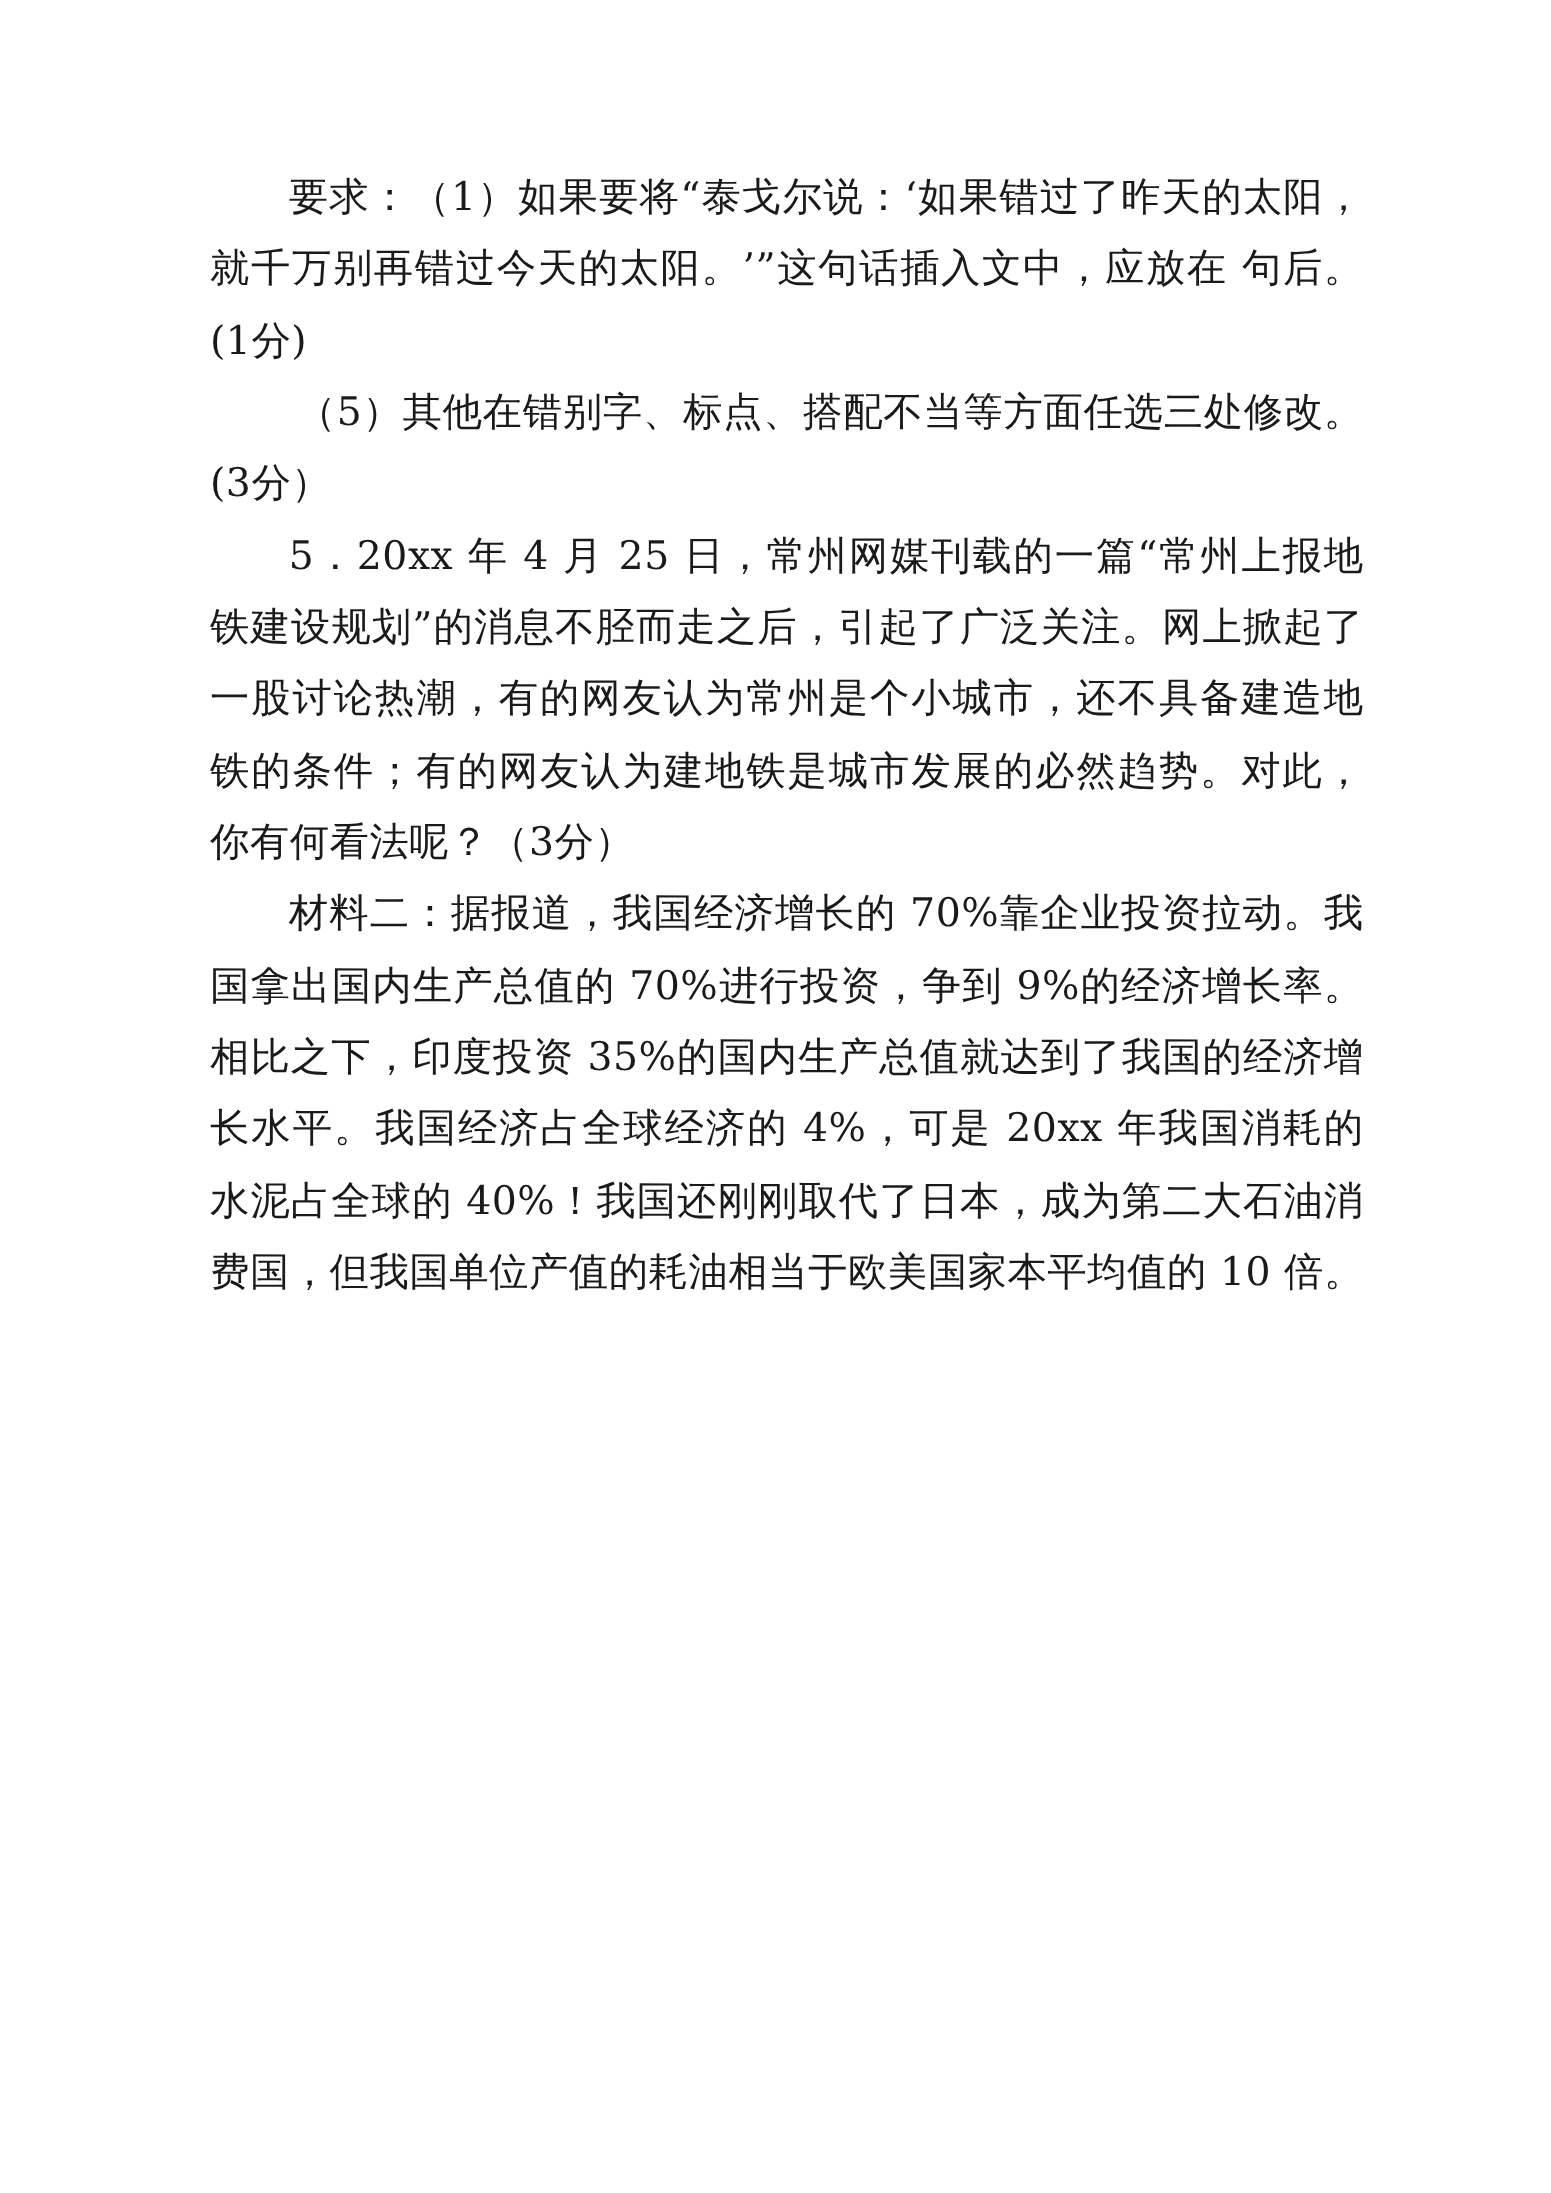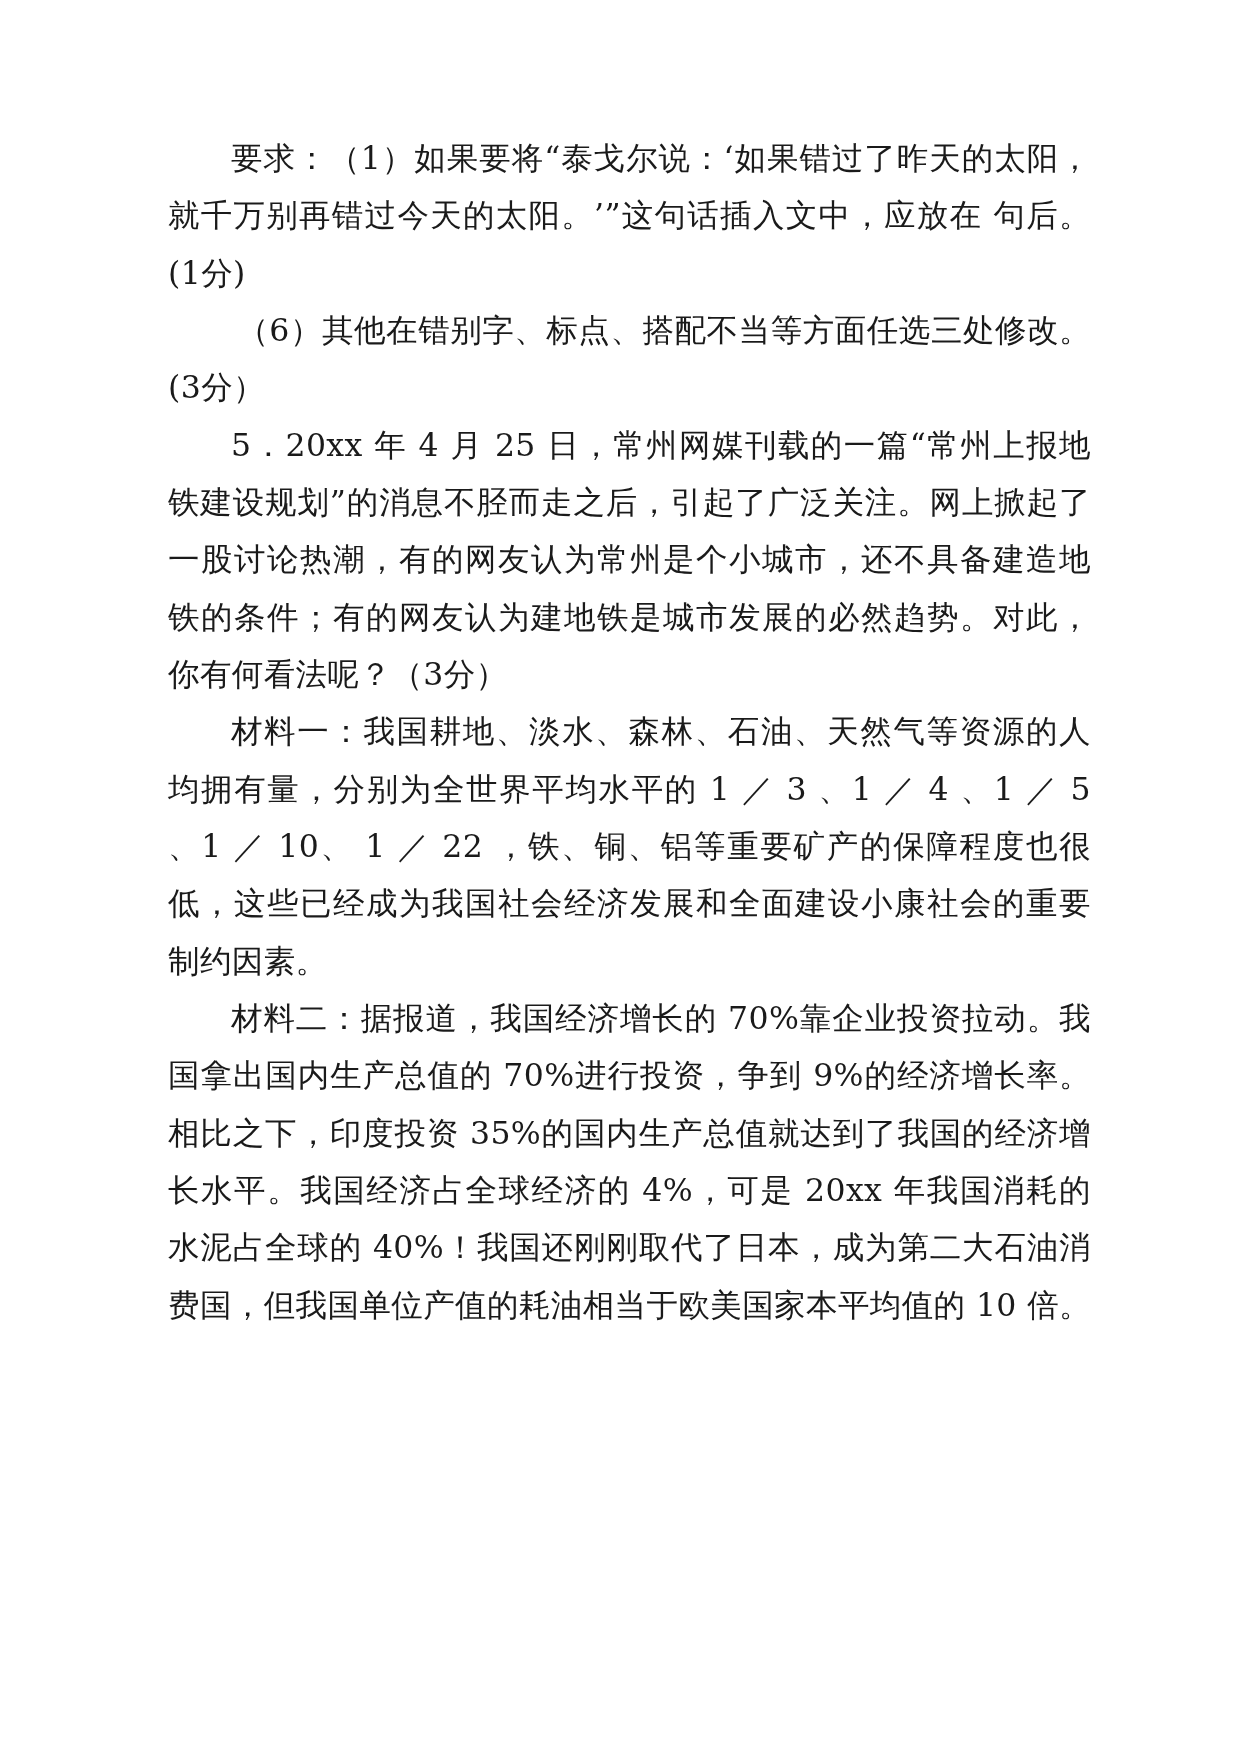--- a/index.html
+++ b/index.html
@@ -36,18 +36,17 @@
   p.para.tight {
     text-indent: 2.2em;
   }
 </style>
 </head>
 <body>
 
 <div class="page">
   <div class="doc-body">
     <p class="para">要求：（1）如果要将“泰戈尔说：‘如果错过了昨天的太阳，就千万别再错过今天的太阳。’”这句话插入文中，应放在 句后。(1分)</p>
-    <p class="para tight">（6）其他在错别字、标点、搭配不当等方面任选三处修改。(3分）</p>
+    <p class="para tight">（5）其他在错别字、标点、搭配不当等方面任选三处修改。(3分）</p>
     <p class="para">5．20xx 年 4 月 25 日，常州网媒刊载的一篇“常州上报地铁建设规划”的消息不胫而走之后，引起了广泛关注。网上掀起了一股讨论热潮，有的网友认为常州是个小城市，还不具备建造地铁的条件；有的网友认为建地铁是城市发展的必然趋势。对此，你有何看法呢？（3分）</p>
-    <p class="para">材料一：我国耕地、淡水、森林、石油、天然气等资源的人均拥有量，分别为全世界平均水平的 1 ／ 3 、1 ／ 4 、1 ／ 5 、1 ／ 10、 1 ／ 22 ，铁、铜、铝等重要矿产的保障程度也很低，这些已经成为我国社会经济发展和全面建设小康社会的重要制约因素。</p>
     <p class="para">材料二：据报道，我国经济增长的 70%靠企业投资拉动。我国拿出国内生产总值的 70%进行投资，争到 9%的经济增长率。相比之下，印度投资 35%的国内生产总值就达到了我国的经济增长水平。我国经济占全球经济的 4%，可是 20xx 年我国消耗的水泥占全球的 40%！我国还刚刚取代了日本，成为第二大石油消费国，但我国单位产值的耗油相当于欧美国家本平均值的 10 倍。</p>
   </div>
 </div>
 
 </body></html>

